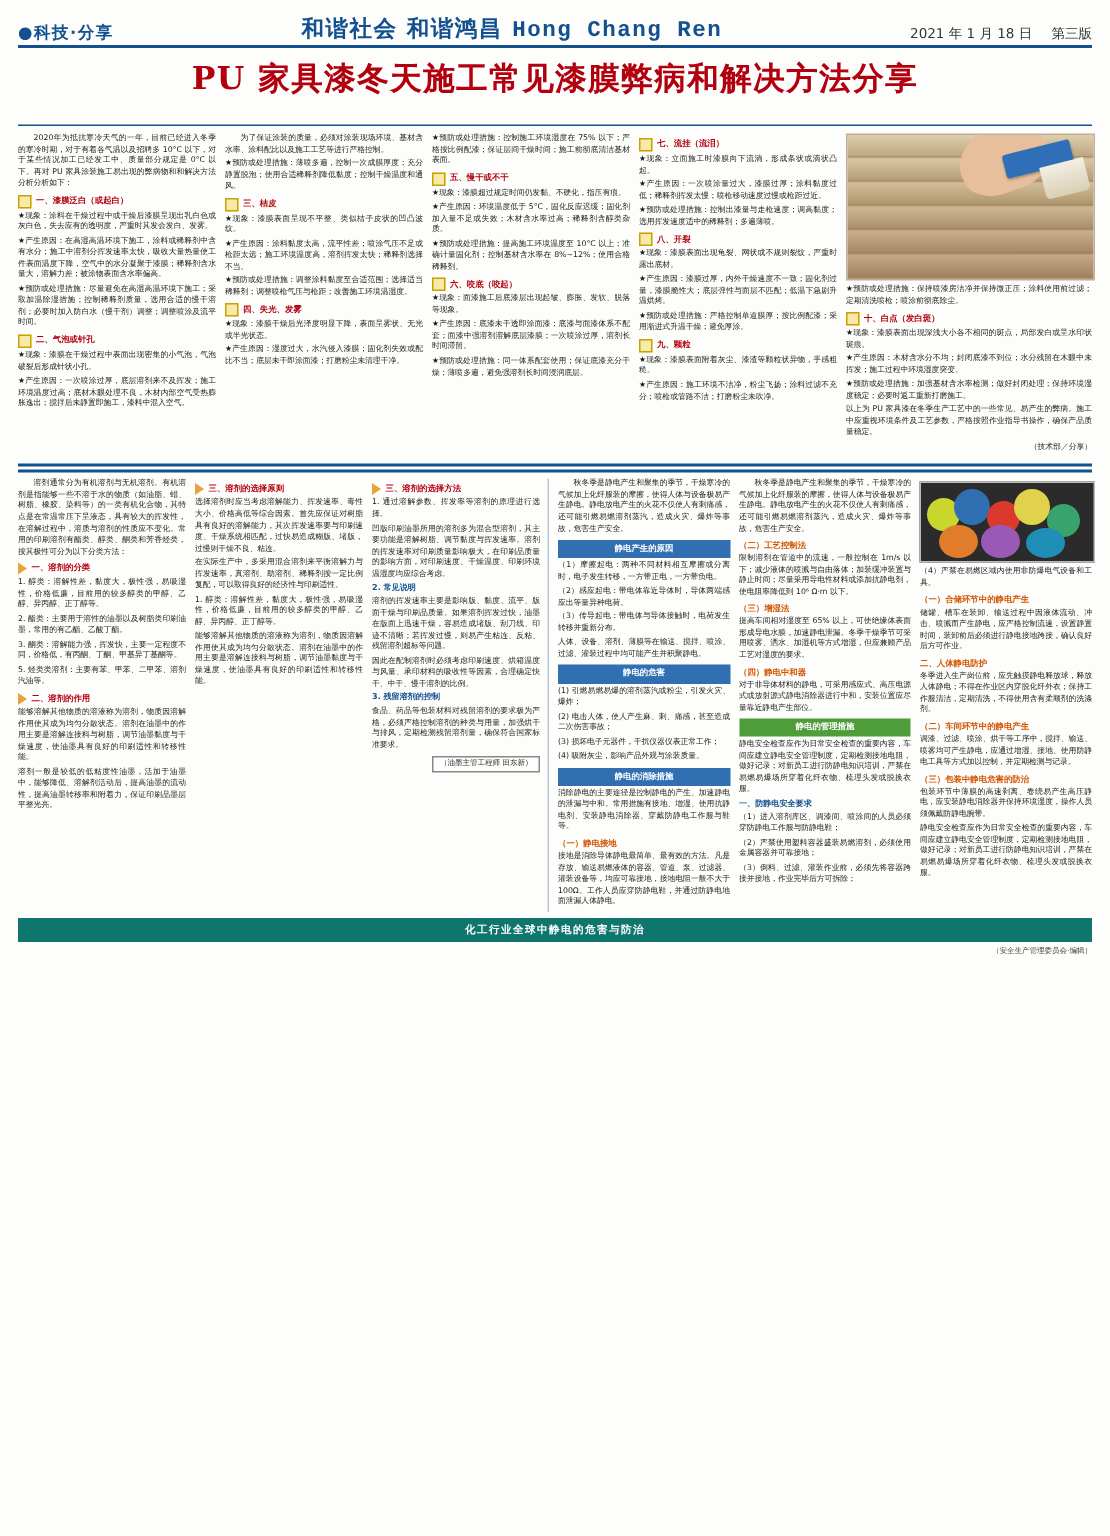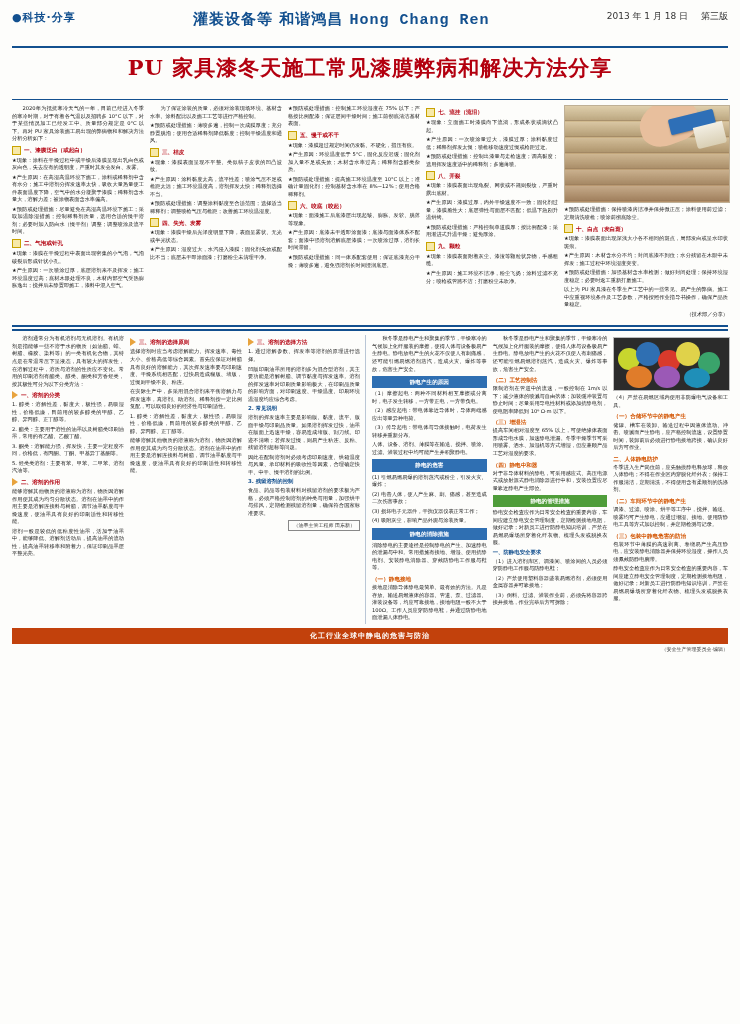--- a/index.html
+++ b/index.html
@@ -11,23 +11,23 @@
   }
   .page{
     position:relative;width:740px;height:1024px;
     background:#fdfdfb;
     box-sizing:border-box;
     padding:10px 12px 8px 12px;
   }
 
   
   .masthead{
-    display:flex;align-items:flex-start;justify-content:space-between;
+    display:flex;align-items:flex-end;justify-content:space-between;
     border-bottom:2px solid #13508f;
-    padding-bottom:17px;
+    padding-bottom:1px;
     margin-bottom:4px;
   }
   .mh-left{font-size:11px;color:#13508f;font-weight:bold;letter-spacing:1px;}
   .mh-center{font-size:15px;color:#13508f;font-weight:bold;letter-spacing:1px;
     font-family:"DejaVu Serif","Liberation Serif",serif;}
   .mh-center .en{font-family:Liberation Mono, monospace;}
   .mh-right{font-size:9px;color:#333;}
   .mh-right .pg{margin-left:10px;}
 
   
@@ -138,42 +138,42 @@
   .hd-orange{font-size:5.6px;font-weight:bold;color:#d35400;margin:3px 0 1px 0;}
   .hd-blue{font-size:5.4px;font-weight:bold;color:#13508f;margin:2px 0 1px 0;}
 
   .paintphoto{
     width:100%;height:52px;border:1px solid #bbb;margin:2px 0 3px 0;
     background:#2b2b2b;position:relative;overflow:hidden;
   }
   .paintphoto i{position:absolute;border-radius:50%;display:block;}
 
   .banner-bottom{
-    margin-top:4px;background:#c2410c;color:#fff;text-align:center;
+    margin-top:4px;background:#0f766e;color:#fff;text-align:center;
     font-size:7px;font-weight:bold;padding:3px 0;letter-spacing:1px;
   }
   .sign{
     text-align:right;font-size:5px;color:#333;margin-top:3px;
   }
   .sign .box{border:1px solid #888;display:inline-block;padding:1px 4px;}
   .footnote{font-size:5px;color:#444;text-align:right;margin-top:2px;}
 </style>
 </head>
 <body>
 
 <div class="page">
 
   <div class="masthead">
     <div class="mh-left">●科技·分享</div>
     <div class="mh-center">
-      <span>灌装设备等 和谐鸿昌</span>
+      <span>和谐社会 和谐鸿昌</span>
       <span class="en">Hong  Chang  Ren</span>
     </div>
     <div class="mh-right">
-      <span>2013 年 1 月 18 日</span>
+      <span>2021 年 1 月 18 日</span>
       <span class="pg">第三版</span>
     </div>
   </div>
 
   <div class="headline">PU 家具漆冬天施工常见漆膜弊病和解决方法分享</div>
   <div class="rule-thin"></div>
 
   <div class="top-block">
 
     <div class="col" style="flex:0 0 132px;">

